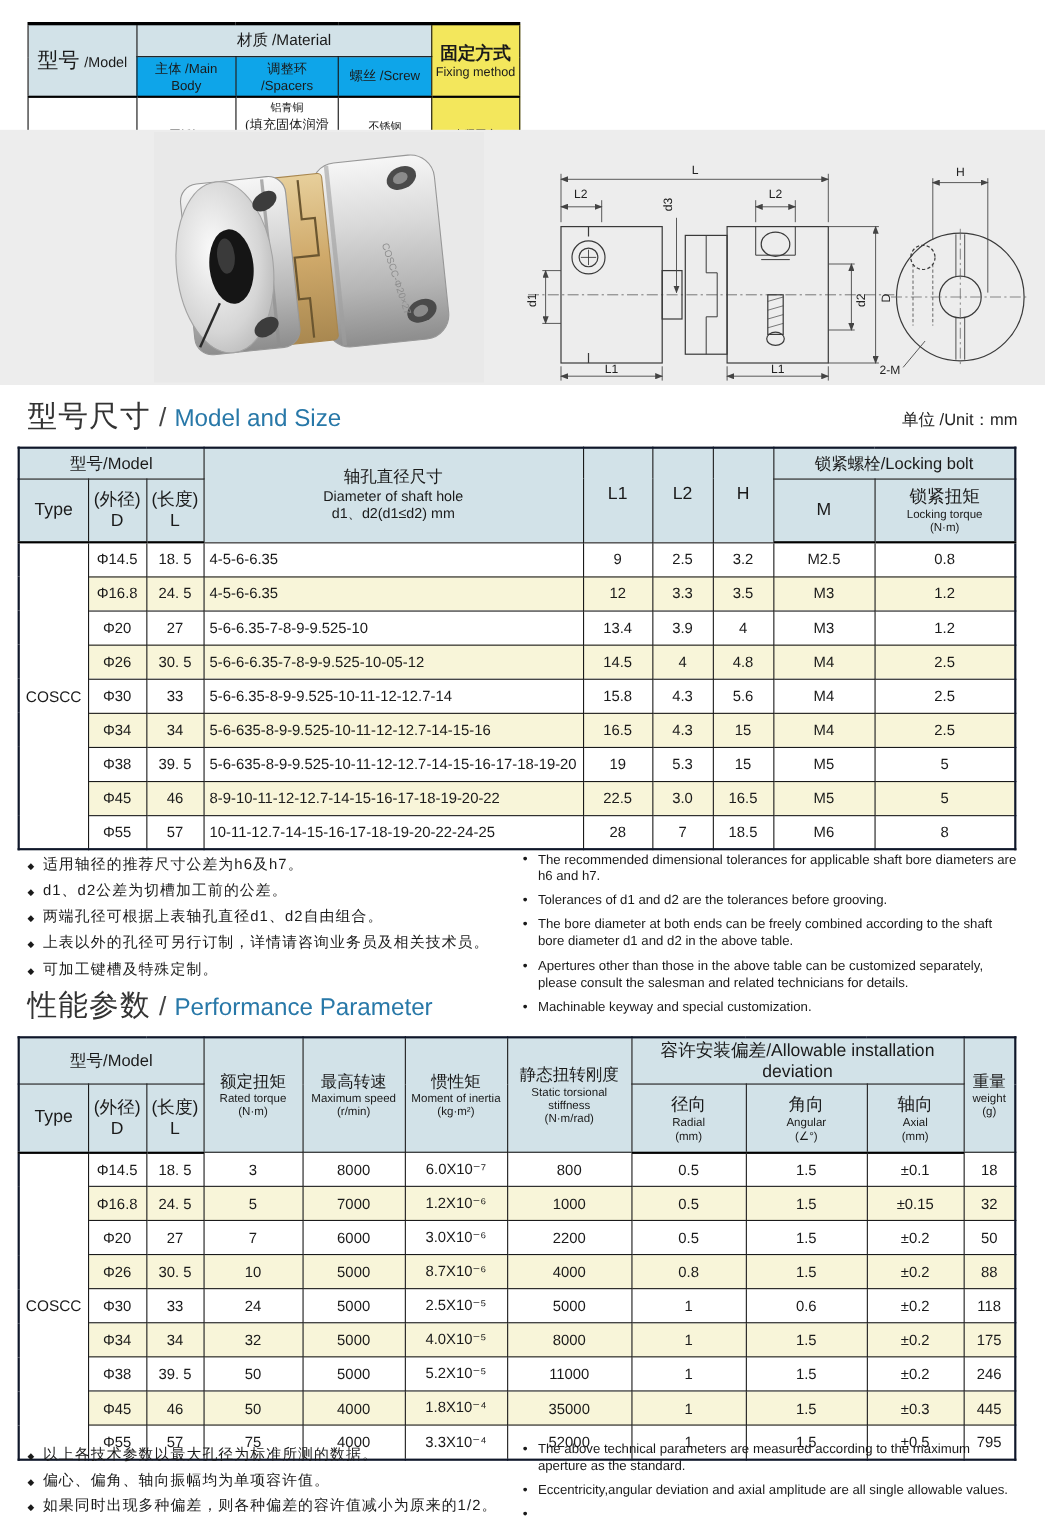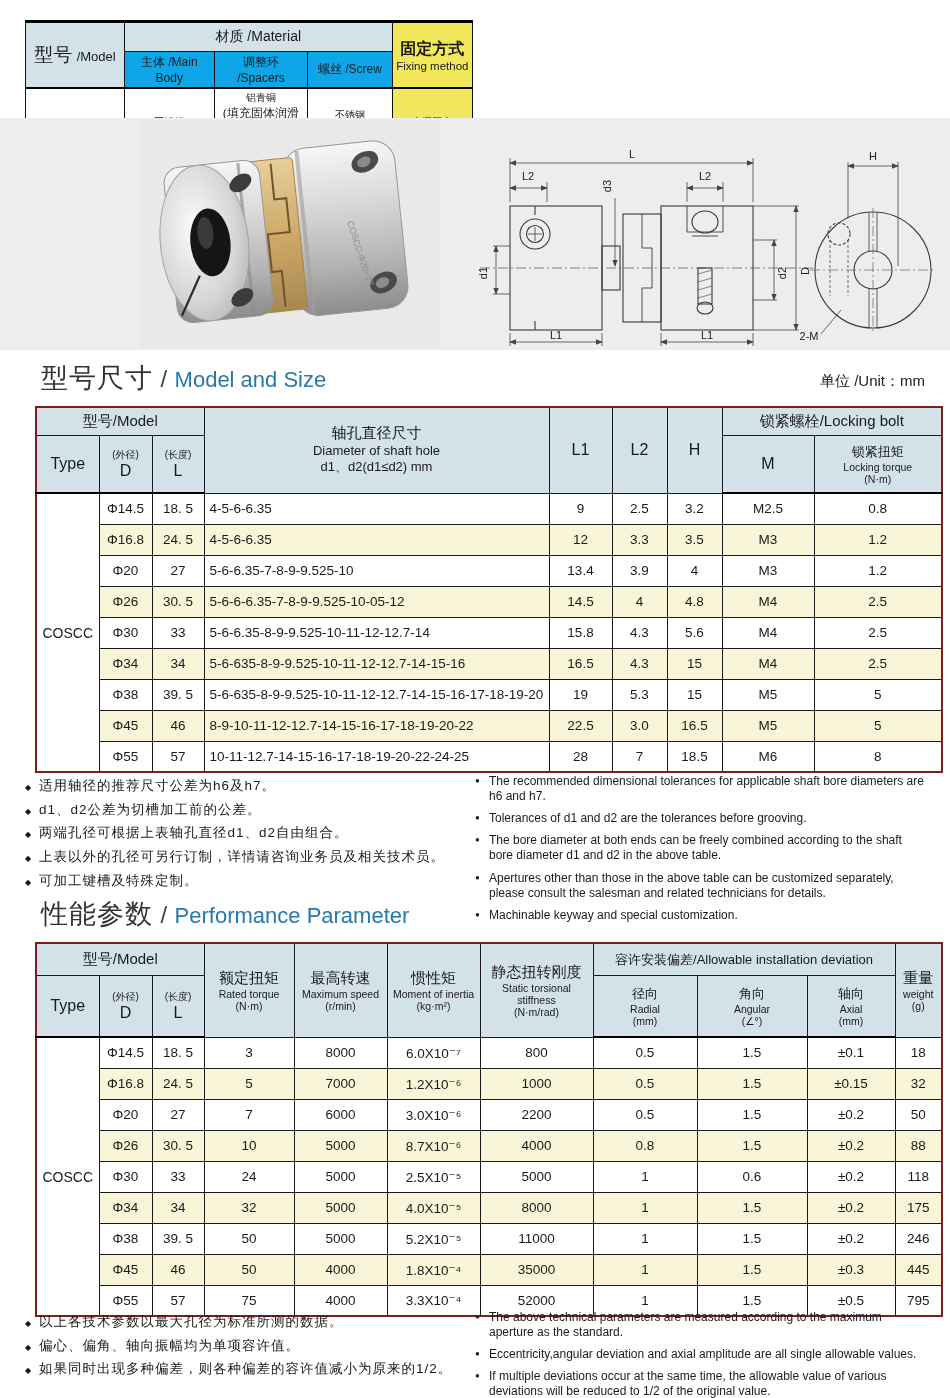--- a/index.html
+++ b/index.html
@@ -24,36 +24,36 @@
   .mat-table .cell-note { font-size:12px;font-family:Liberation Serif, serif; }
   .mat-table .cell-en { font-size:12.5px; }
 
   
   .hero { position:absolute; left:0; top:118px; width:950px; height:232px; background:#ededed; }
   .photo-svg { position:absolute; left:140px; top:2px; width:300px; height:228px; }
   .draw-svg { position:absolute; left:465px; top:0; width:470px; height:232px; }
 
   
   .sec-title { position:absolute; left:25px; }
-  .sec-title .t-cn { font-size:27px; color:#333; letter-spacing:1px;margin-left:16px; }
+  .sec-title .t-cn { font-size:27px; color:#333; letter-spacing:1px; }
   .sec-title .t-slash { font-size:24px; color:#444; margin:0 3px; }
   .sec-title .t-en { font-size:22px; color:#2878a8; }
   .unit { position:absolute; right:25px; font-size:15px; color:#222; }
 
   
-  .data-table { position:absolute; left:35px; width:906px; border-collapse:collapse; border:2px solid #7f1d1d; table-layout:fixed; }
+  .data-table { position:absolute; left:16px; width:906px; border-collapse:collapse; border:2px solid #0f172a; table-layout:fixed; }
   .data-table th, .data-table td { border:1px solid #1a1a1a; text-align:center; vertical-align:middle; padding:1px 2px; }
   .data-table thead th { background:#d2e2e8; font-weight:normal; }
   .data-table thead tr:last-child th { border-bottom:2px solid #000; }
   .hcn { font-size:15px; }
-  .hcn-s { font-size:13px; }
+  .hcn-s { font-size:16px; }
   .hen { font-size:13px; }
   .hen-s { font-size:10.5px; }
   .hbig { font-size:16px; }
-  .hsmall { font-size:10px; }
+  .hsmall { font-size:16px; }
   .data-table tbody td { height:31px; font-size:13.5px; background:#fff; }
   .data-table tbody tr.stripe td { background:#f8f5d9; }
   .data-table tbody td.type-cell { background:#fff; font-size:14px; }
   .data-table tbody td.left { text-align:left; padding-left:5px; }
   #size-table thead tr:first-child th { height:28px; }
   #size-table thead tr:last-child th { height:58px; }
   #perf-table thead tr:first-child th { height:32px; }
   #perf-table thead tr:last-child th { height:62px; }
 
   
@@ -608,17 +608,17 @@
 
   <div class="notes" style="top:1310px;">
     <ul class="col-cn" id="notes2-cn">
         <li><span class="bullet">◆</span><span>以上各技术参数以最大孔径为标准所测的数据。</span></li>
         <li><span class="bullet">◆</span><span>偏心、偏角、轴向振幅均为单项容许值。</span></li>
         <li><span class="bullet">◆</span><span>如果同时出现多种偏差，则各种偏差的容许值减小为原来的1/2。</span></li>
       </ul>
     <ul class="col-en" id="notes2-en">
         <li><span class="bullet">●</span><span>The above technical parameters are measured according to the maximum aperture as the standard.</span></li>
         <li><span class="bullet">●</span><span>Eccentricity,angular deviation and axial amplitude are all single allowable values.</span></li>
-        <li><span class="bullet">●</span><span>If multiple deviations occur at the same time, the allowable value of various deviations will be reduced to 1/2 of the original value.</span></li>
+        <li><span class="bullet">●</span></li>
       </ul>
   </div>
 
 </div>
 
 </body></html>

